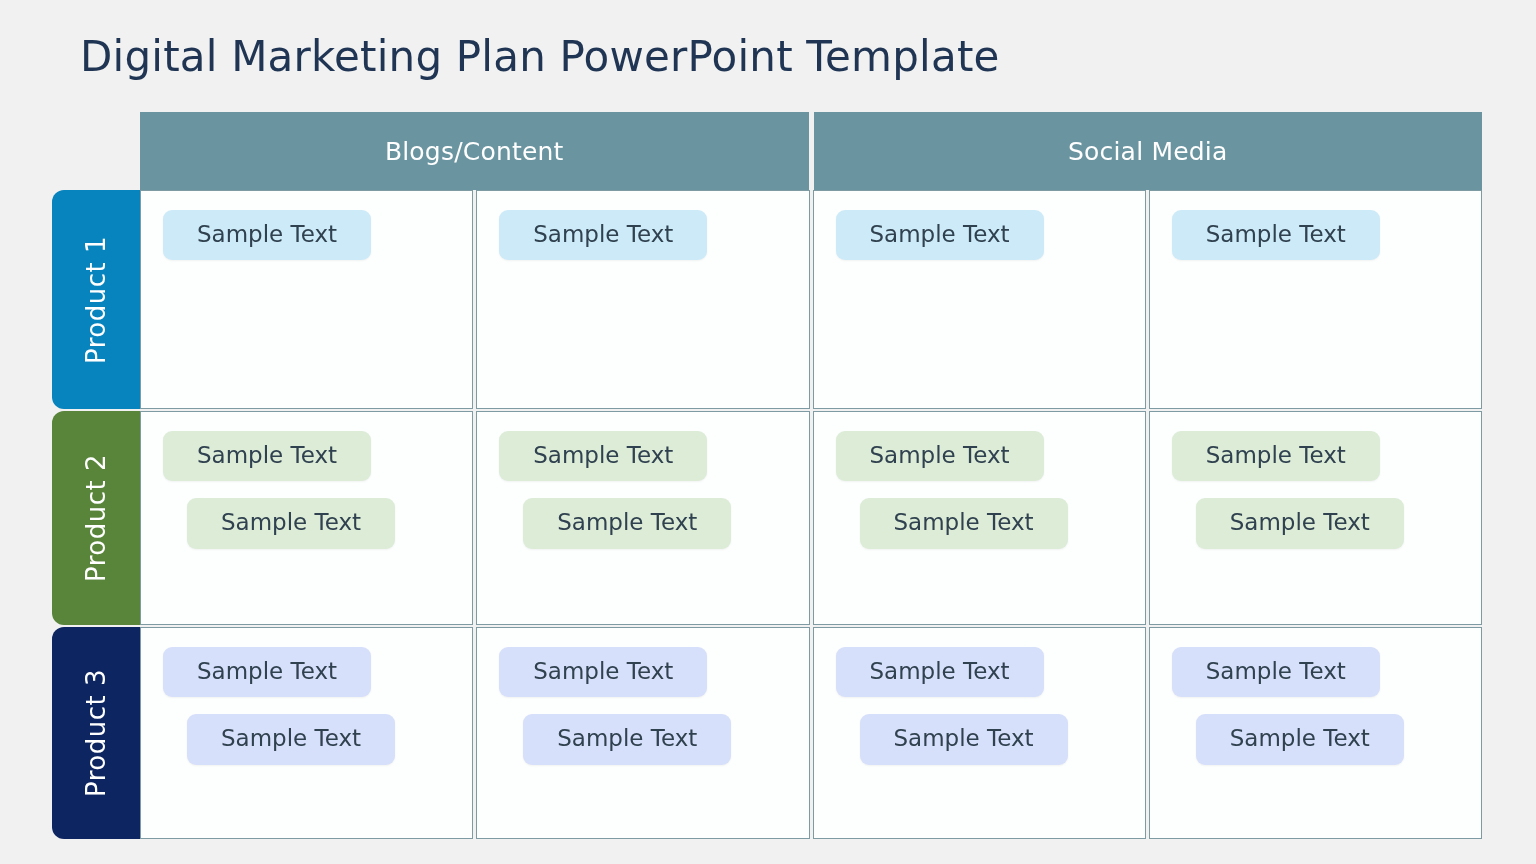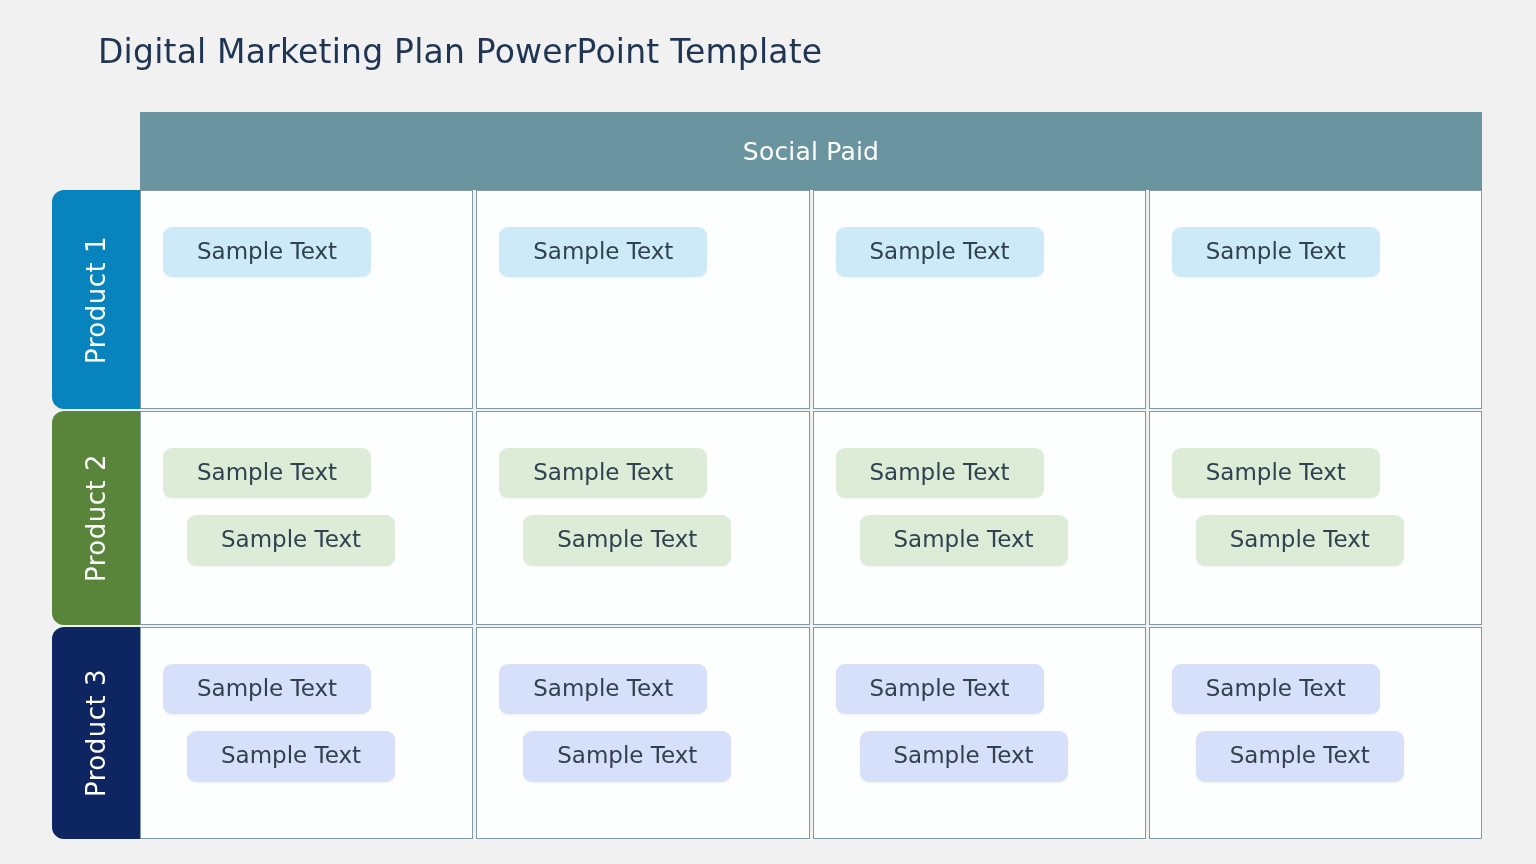--- a/index.html
+++ b/index.html
@@ -11,26 +11,25 @@
     font-family: "DejaVu Sans", "Liberation Sans", sans-serif;
     overflow: hidden;
     position: relative;
   }
 
   
   .slide-title {
     position: absolute;
     left: 80px;
     top: 32px;
-    font-size: 33px;
+    font-size: 42px;
     font-weight: 400;
     color: #1f3553;
     letter-spacing: 0.2px;
     white-space: nowrap;
-    margin-left: 18px;
   }
 
   
   .matrix {
     position: absolute;
     left: 140px;
     top: 112px;
     width: 1342px;
     height: 727px;
   }
@@ -74,21 +73,21 @@
   .matrix-row.r1 { height: 219px; }
   .matrix-row.r2 { height: 214px; margin-top: 2px; }
   .matrix-row.r3 { height: 212px; margin-top: 2px; }
 
   .cell {
     flex: 1 1 0;
     background: #fdfefe;
     border: 1px solid #7e9aa3;
     margin-right: 3px;
     position: relative;
-    padding-top: 36px;
+    padding-top: 19px;
   }
   .cell:last-child { margin-right: 0; }
 
   
   .pill {
     display: inline-block;
     border-radius: 9px;
     font-size: 23px;
     color: #30414f;
     padding: 12px 34px 13px 34px;
@@ -127,21 +126,24 @@
 </style>
 </head>
 <body>
 
 <h1 class="slide-title">Digital Marketing Plan PowerPoint Template</h1>
 
 <div class="matrix">
 
   <div class="header-row">
     <div class="header-cell">
-      <span>Social Paid</span>
+      <span>Blogs/Content</span>
+    </div>
+    <div class="header-cell">
+      <span>Social Media</span>
     </div>
   </div>
 
   <div class="body-rows">
 
     <div class="matrix-row r1">
       <div class="product-tab tab-p1">
         <span class="tab-label">Product 1</span>
       </div>
 

